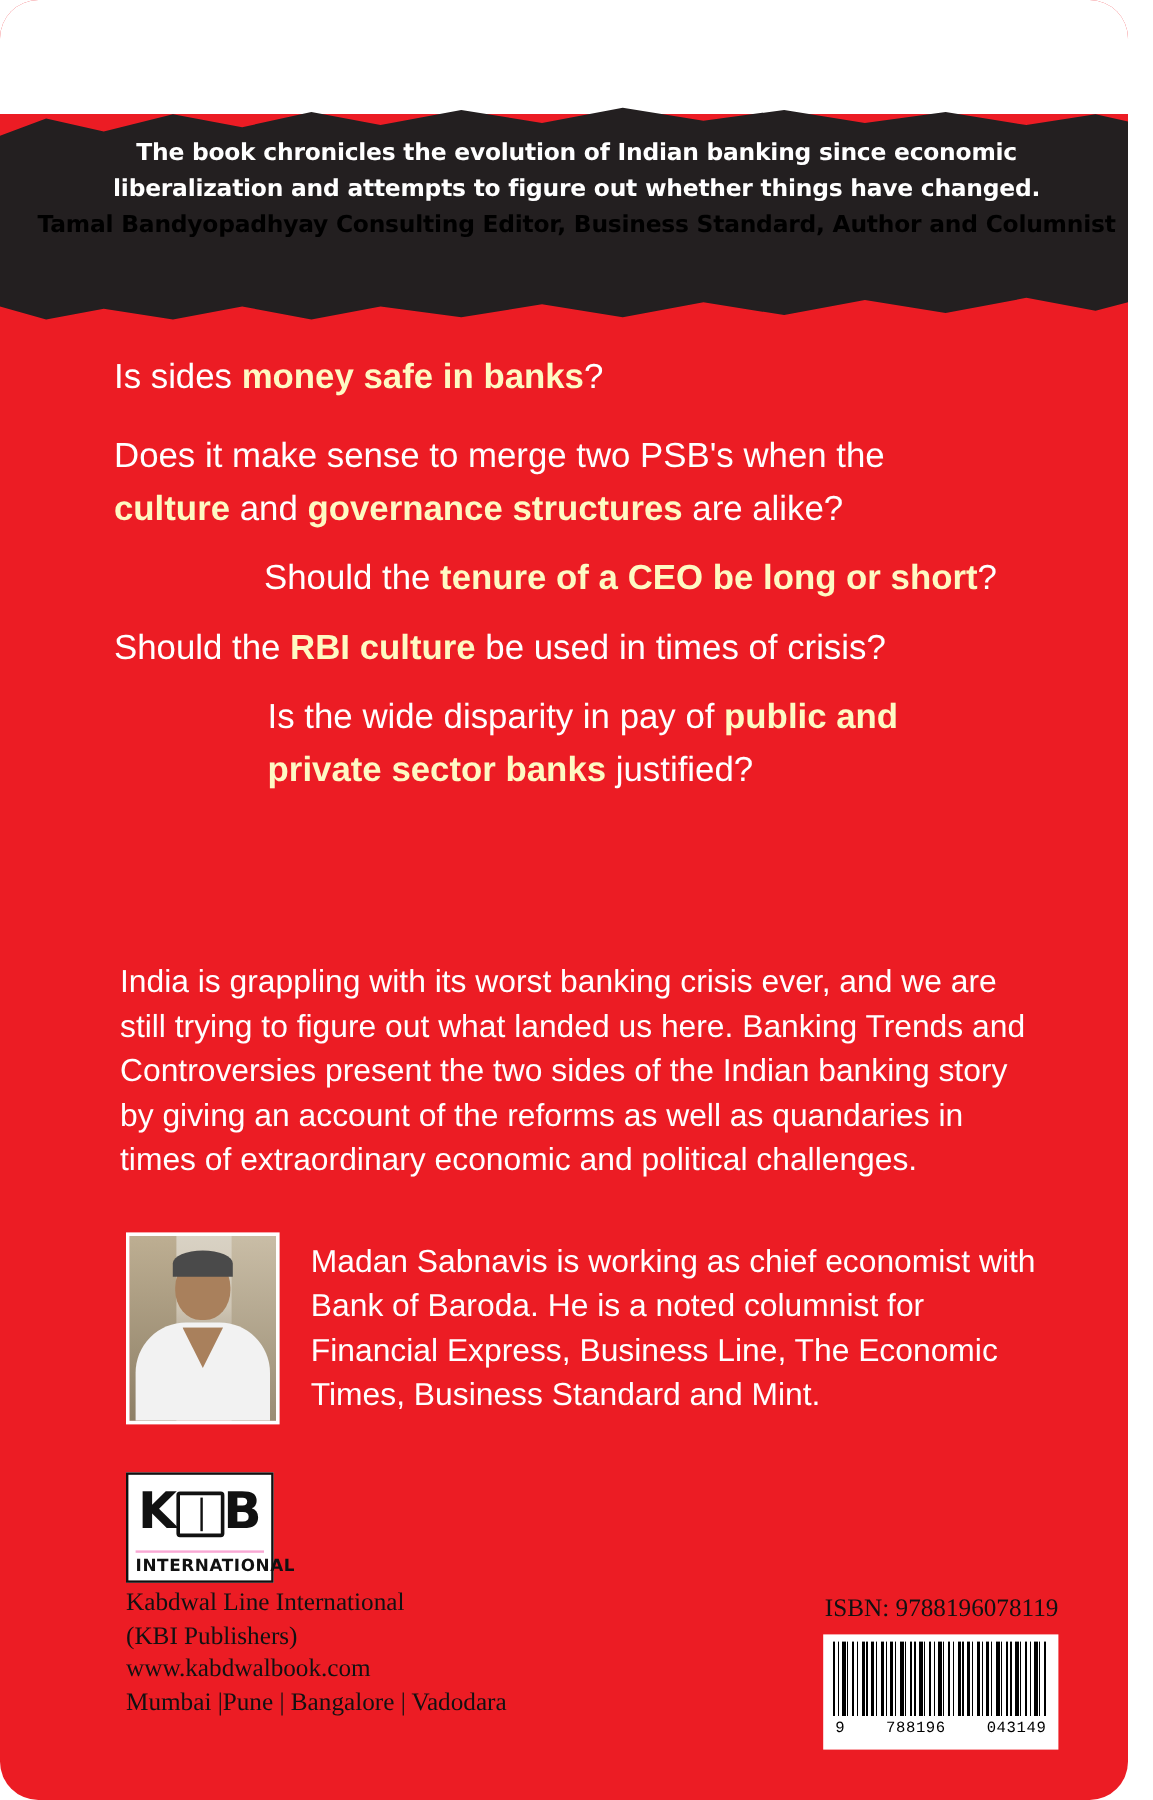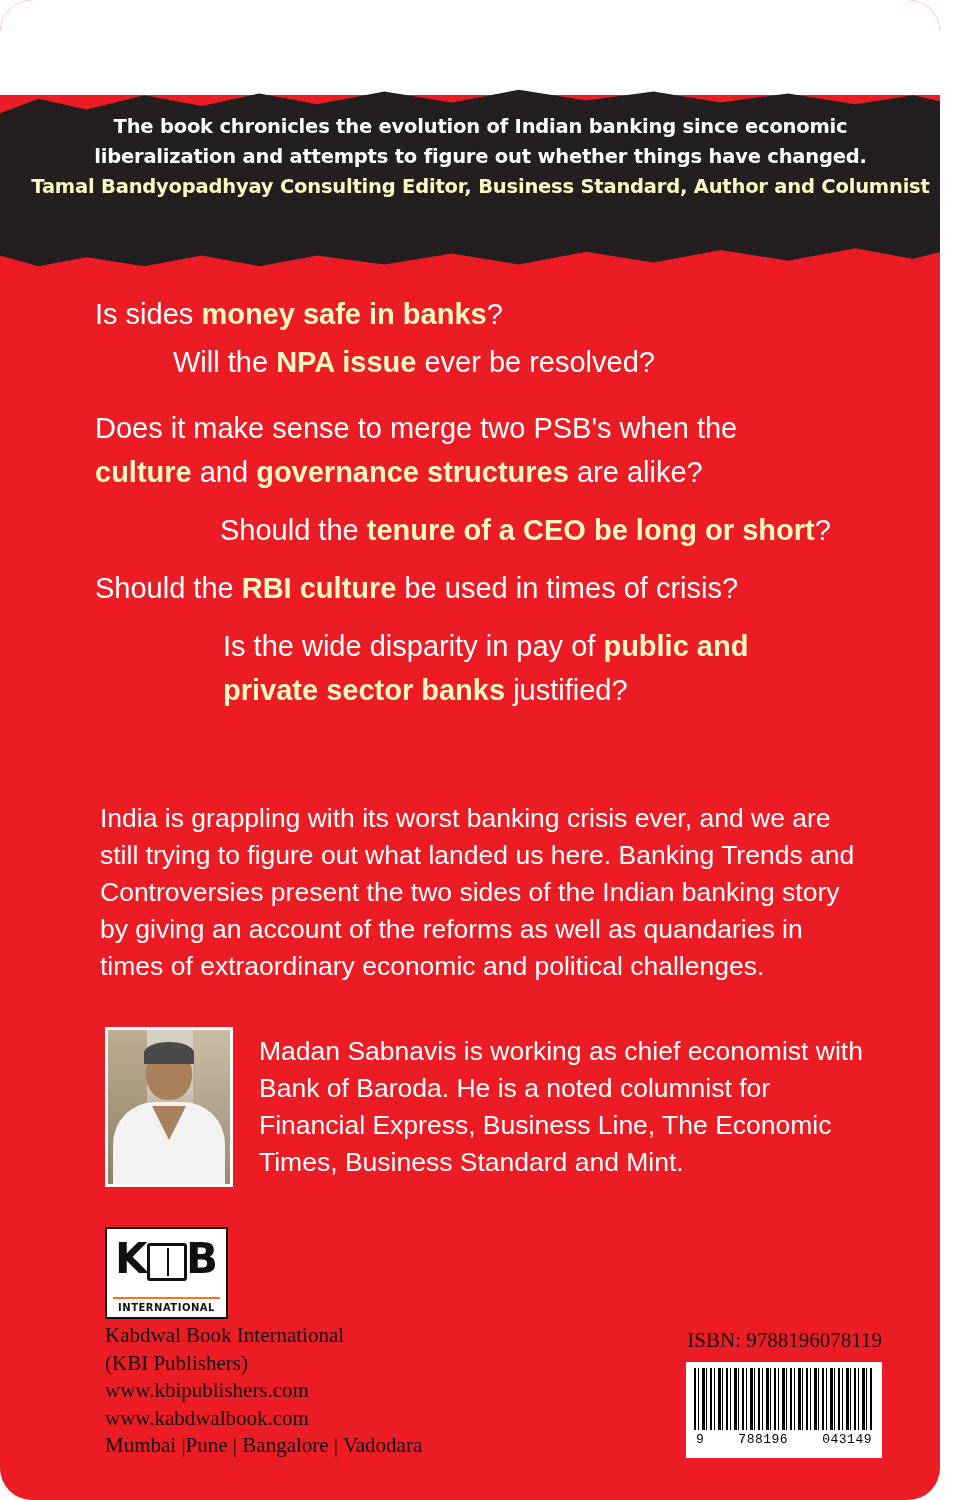--- a/index.html
+++ b/index.html
@@ -59,21 +59,21 @@
     font-size: 19.5px;
     line-height: 30px;
     color: #ffffff;
     letter-spacing: -0.2px;
   }
   .band-credit {
     font-family: "DejaVu Sans", sans-serif;
     font-weight: bold;
     font-size: 19.5px;
     line-height: 30px;
-    color: #fef9c3;
+    color: #000000;
     letter-spacing: -0.2px;
   }
   
   .questions {
     position: absolute;
     top: 292px;
     left: 0;
     width: 961px;
     padding: 0 95px;
     box-sizing: border-box;
@@ -222,24 +222,24 @@
     position: absolute;
     left: 50%; top: 2px; bottom: 2px;
     width: 2px; background: #111;
   }
   .logo-int {
     position: absolute;
     left: 0; right: 0; bottom: 4px;
     text-align: center;
     font-family: "DejaVu Sans", sans-serif;
     font-weight: bold;
-    font-size: 10px;
+    font-size: 14px;
     letter-spacing: 0.5px;
     color: #111;
-    border-top: 2px solid #f97316;
+    border-top: 2px solid #f9a8d4;
     padding-top: 3px;
     margin: 0 6px;
   }
   
   .pub {
     position: absolute;
     left: 105px;
     top: 1322px;
     font-family: "Liberation Serif", serif;
     font-size: 21px;
@@ -295,21 +295,20 @@
   <div class="black-band"></div>
 
   <div class="band-text">
     <div class="band-line">The book chronicles the evolution of Indian banking since economic</div>
     <div class="band-line">liberalization and attempts to figure  out whether things have changed.</div>
     <div class="band-credit">Tamal Bandyopadhyay Consulting Editor, Business Standard, Author and Columnist</div>
   </div>
 
   <div class="questions">
     <div class="q"><span>Is sides </span><b>money safe in banks</b><span>?</span></div>
-    <div class="q indent-1"><span>Will the </span><b>NPA issue</b><span> ever be resolved?</span></div>
     <div class="q-gap"></div>
     <div class="q tight"><span>Does it make sense to merge two PSB's when the</span></div>
     <div class="q"><b>culture</b><span> and </span><b>governance structures</b><span> are alike?</span></div>
     <div class="q-gap-sm"></div>
     <div class="q indent-2"><span>Should the </span><b>tenure of a CEO be long or short</b><span>?</span></div>
     <div class="q-gap-sm"></div>
     <div class="q"><span>Should the </span><b>RBI culture</b><span> be used in times of crisis?</span></div>
     <div class="q-gap-sm"></div>
     <div class="q indent-3 tight"><span>Is the wide disparity in pay of </span><b>public and</b></div>
     <div class="q indent-3"><b>private sector banks</b><span> justified?</span></div>
@@ -332,23 +331,22 @@
   <div class="logo">
     <div class="logo-top">
       <span class="logo-k">K</span>
       <span class="logo-book"></span>
       <span class="logo-b">B</span>
     </div>
     <div class="logo-int">INTERNATIONAL</div>
   </div>
 
   <div class="pub">
-    <div>Kabdwal Book International</div>
+    <div>Kabdwal Line International</div>
     <div>(KBI Publishers)</div>
-    <div>www.kbipublishers.com</div>
     <div>www.kabdwalbook.com</div>
     <div>Mumbai |Pune | Bangalore | Vadodara</div>
   </div>
 
   <div class="isbn">ISBN: 9788196078119</div>
 
   <div class="barcode-box">
     <div class="bars"></div>
     <div class="bar-digits">
       <span>9</span>

